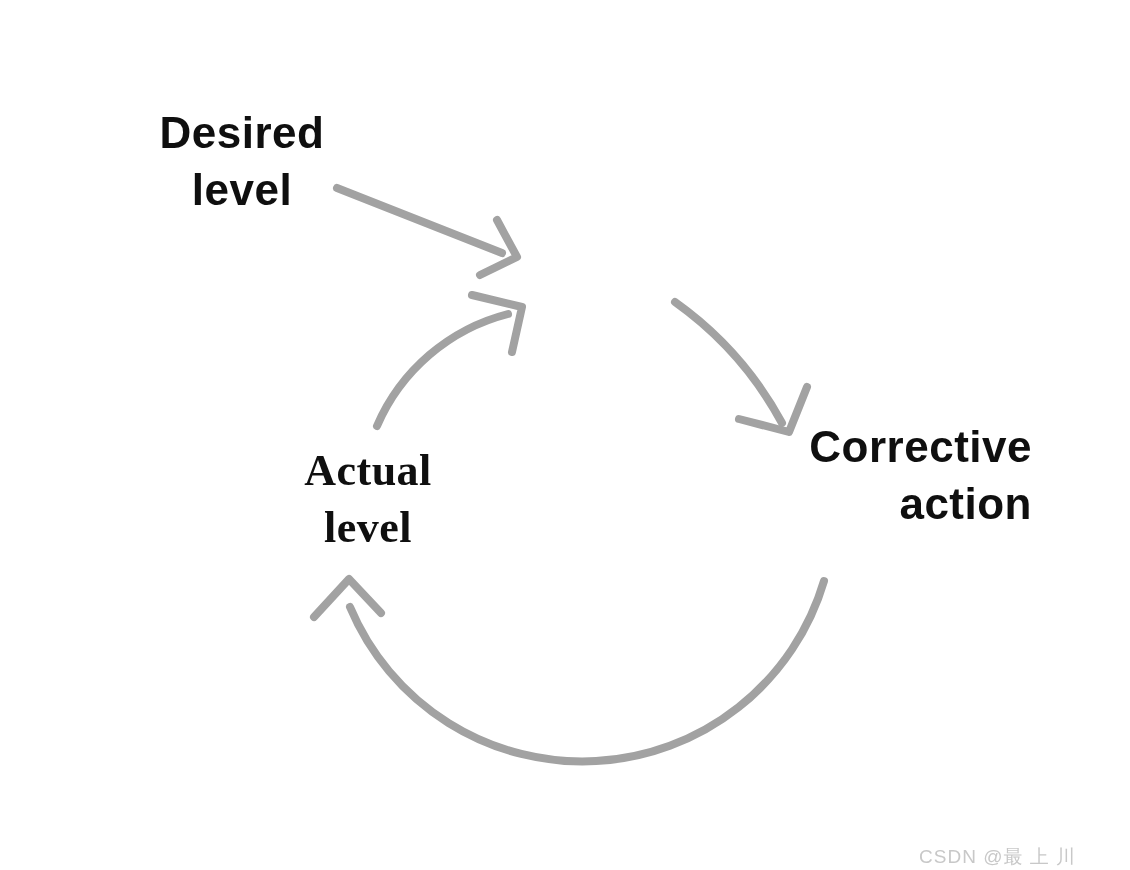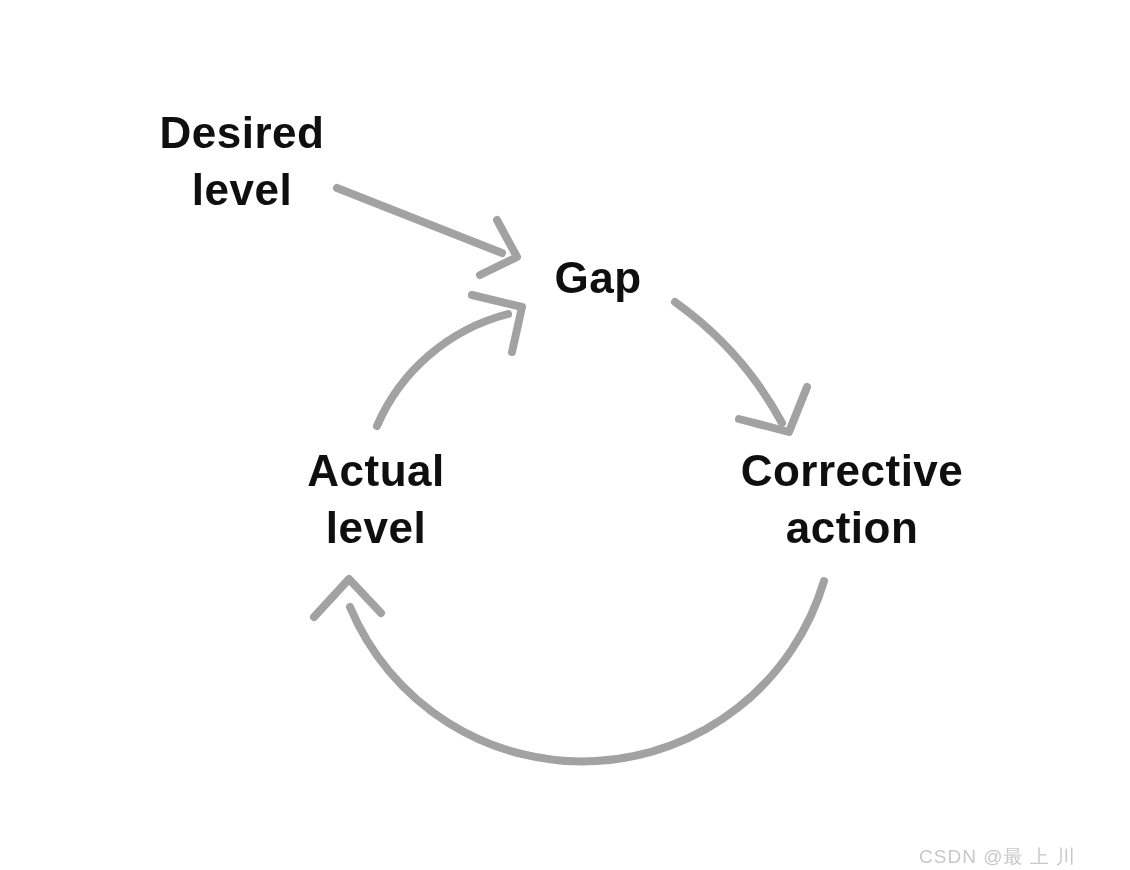--- a/index.html
+++ b/index.html
@@ -22,22 +22,22 @@
     font-size: 44px;
     line-height: 57px;
     font-weight: 700;
     letter-spacing: 0.5px;
     color: #0f0f0f;
     white-space: pre-line;
     user-select: none;
   }
   #label-desired   { left: 62px;  top: 104px; }
   #label-gap       { left: 418px; top: 249px; }
-  #label-actual    { left: 196px; top: 442px; }
-  #label-corrective{ left: 672px; top: 442px; }
+  #label-actual    { left: 188px; top: 442px; font-family: Liberation Serif, serif; }
+  #label-corrective{ left: 672px; top: 418px; text-align: right; }
 
   #arrow-layer {
     position: absolute;
     left: 0;
     top: 0;
     width: 1130px;
     height: 870px;
     display: block;
   }
   .arrow {
@@ -78,21 +78,20 @@
       <g>
         <path d="M 824 581 A 252 252 0 0 1 350 607"></path>
         <path d="M 314 617 L 349 579 L 381 613"></path>
       </g>
     </g>
   </svg>
 
   <div id="label-desired" class="node-label">Desired
 level</div>
 
-  <div id="label-gap" class="node-label">Gap</div>
 
   <div id="label-actual" class="node-label">Actual
 level</div>
 
   <div id="label-corrective" class="node-label">Corrective
 action</div>
 
   <div class="watermark">CSDN @最 上 川</div>
 
 </div>

